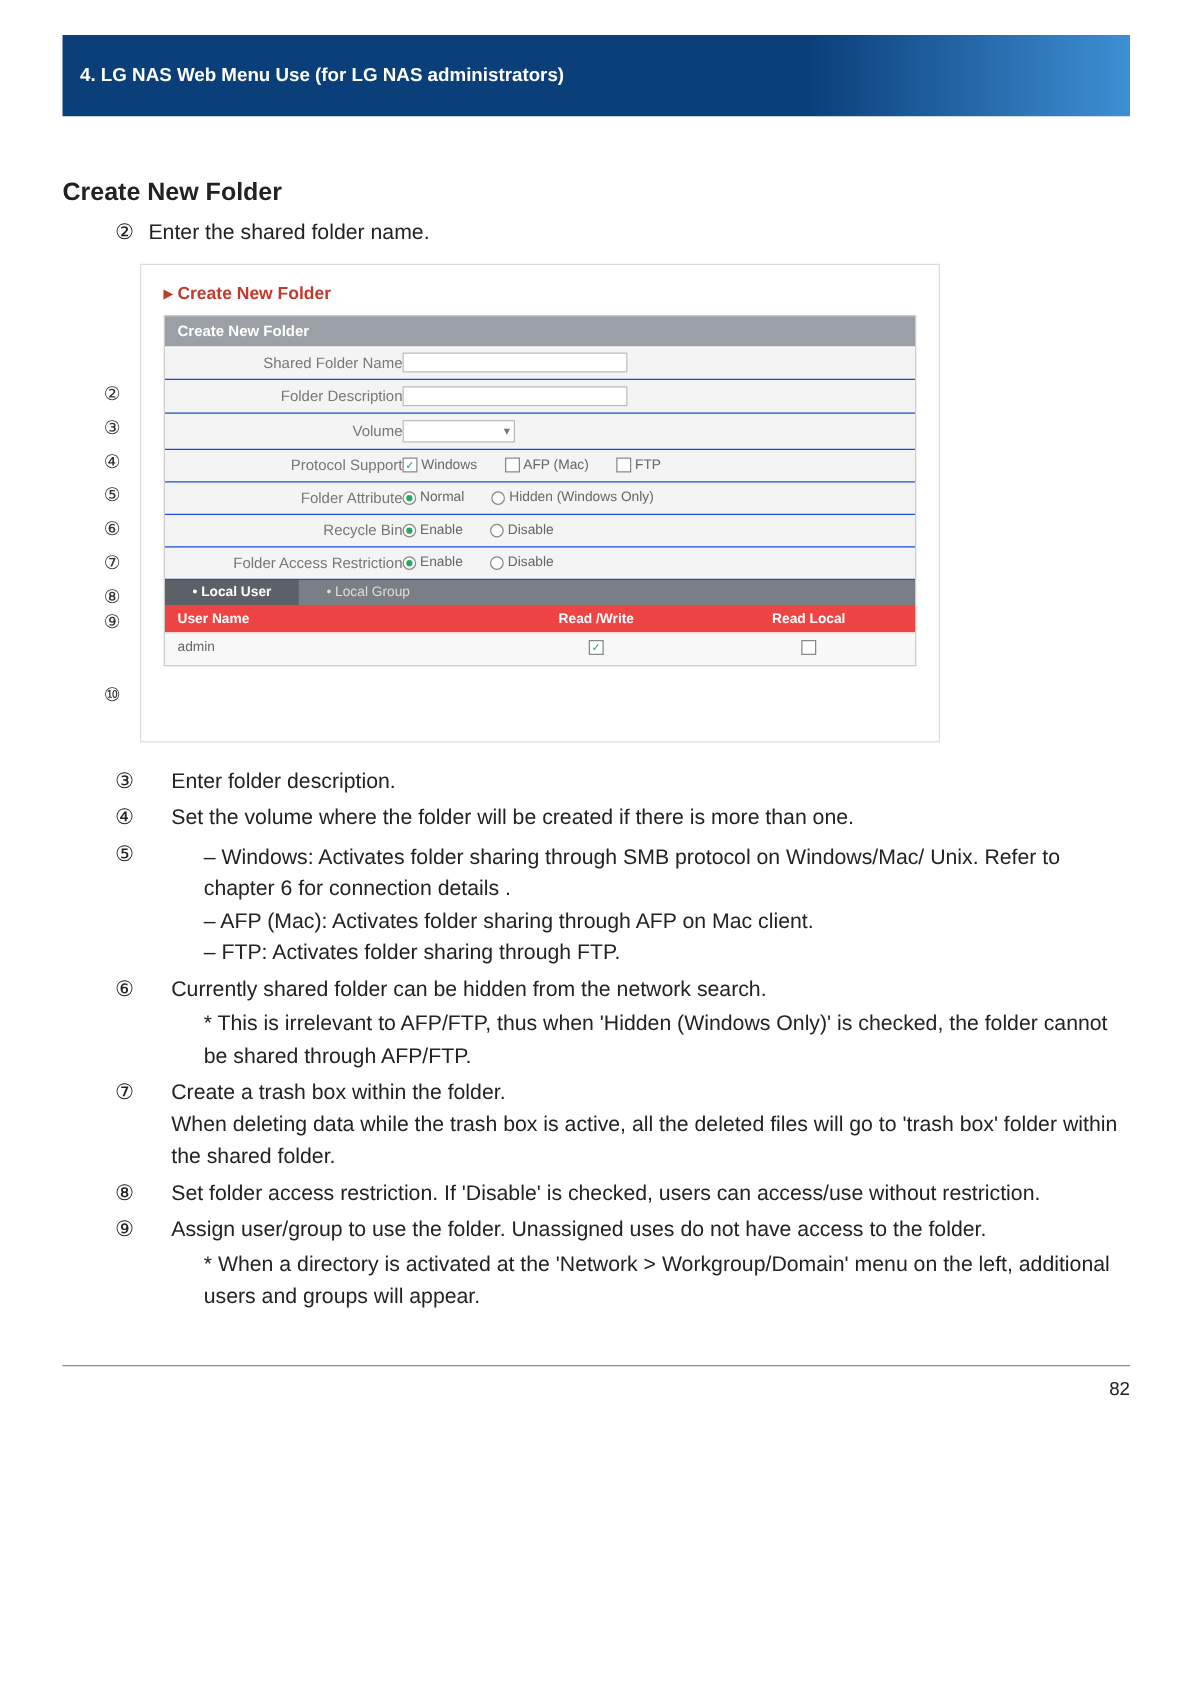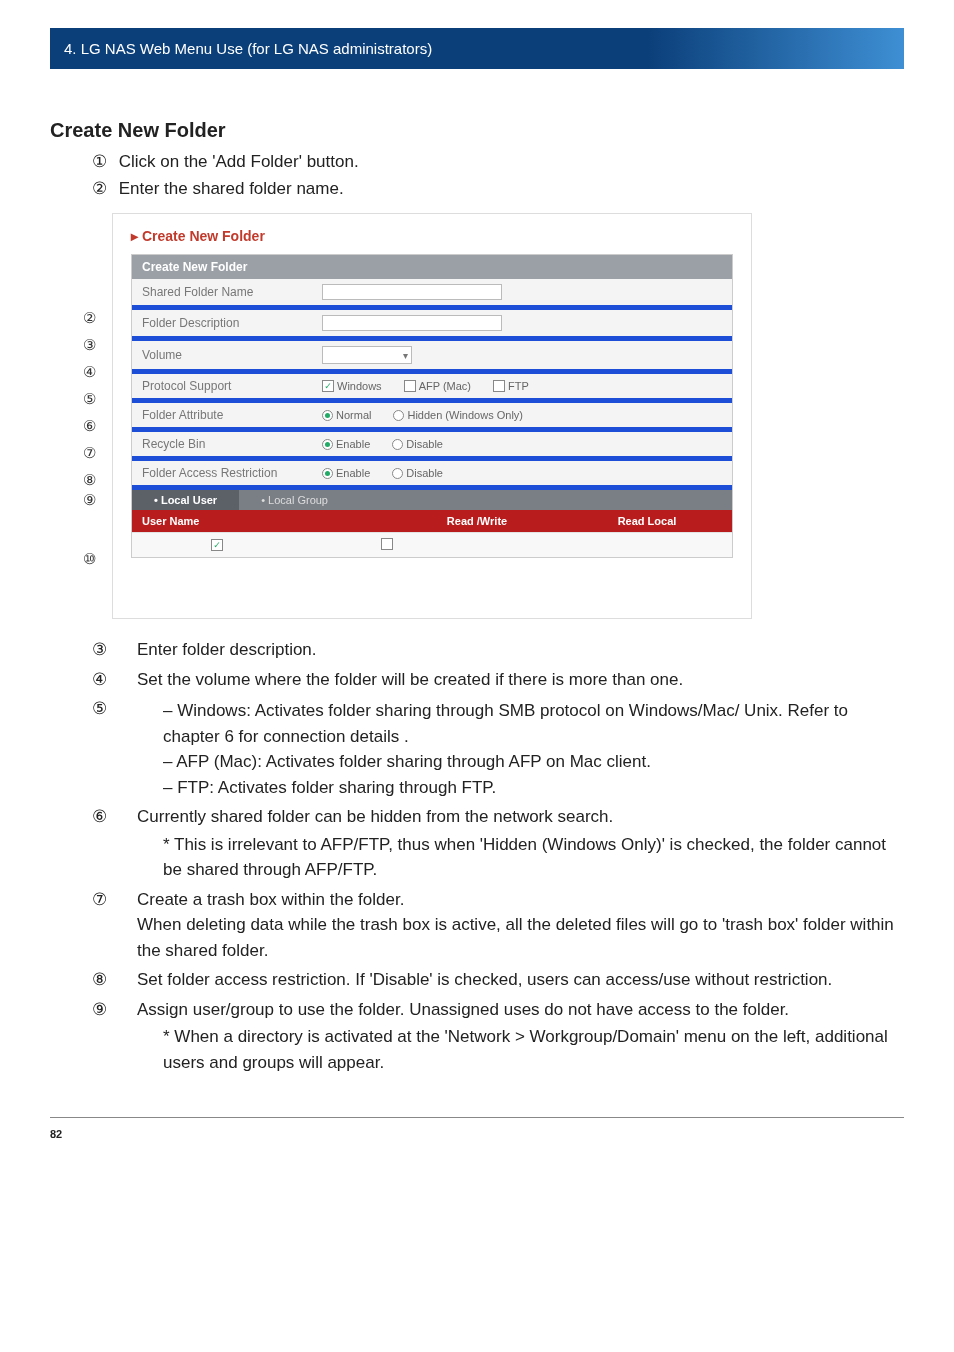--- a/index.html
+++ b/index.html
@@ -8,22 +8,22 @@
     background: #fff;
     width: 954px;
     margin: 0 auto;
     padding: 28px 50px 40px 50px;
     color: #222;
   }
   .banner {
     background: linear-gradient(to right, #0b3f7a 0%, #0b3f7a 70%, #3e8fd4 100%);
     color: #fff;
     font-size: 15px;
-    font-weight: normal;
-    padding: 12px 14px;
+    font-weight: bold;
+    padding: 24px 14px;
     margin-bottom: 50px;
   }
   h2.section-title {
     font-size: 20px;
     font-weight: bold;
     margin-bottom: 8px;
   }
   ol.steps {
     list-style: none;
     padding-left: 42px;
@@ -68,23 +68,24 @@
   .panel-head {
     background: #9aa0a6;
     color: #fff;
     padding: 5px 10px;
     font-size: 12px;
     font-weight: bold;
   }
   .row {
     display: flex;
     align-items: center;
-    border-bottom: 5px solid #1d4ed8;
+    border-bottom: 1px solid #1d4ed8;
     padding: 5px 10px;
     min-height: 26px;
+    text-align: right;
   }
   .row .lab { width: 180px; }
   .row .ctl { flex: 1; display: flex; gap: 22px; align-items: center; }
   .fake-input {
     background: #fff;
     border: 1px solid #bbb;
     height: 16px;
     width: 180px;
   }
   .fake-select {
@@ -138,21 +139,21 @@
   .tabs .tab {
     padding: 4px 22px;
     color: #ddd;
   }
   .tabs .tab.active {
     background: #5c6168;
     color: #fff;
     font-weight: bold;
   }
   .tbl-head {
-    background: #b91c1c;
+    background: #ef4444;
     color: #fff;
     display: flex;
     font-size: 11px;
     font-weight: bold;
   }
   .tbl-head div, .tbl-row div {
     padding: 5px 10px;
   }
   .col-a { flex: 1; }
   .col-b { width: 170px; text-align: center; }
@@ -196,37 +197,33 @@
   }
   .note {
     padding-left: 26px;
     display: block;
     margin-top: 2px;
   }
   .footer-rule {
     border-top: 1px solid #888;
     margin-top: 42px;
     padding-top: 10px;
-    text-align: left;
-    font-size: 11px;
-    font-weight: bold;
+    text-align: right;
+    font-size: 15px;
+    font-weight: normal;
   }
 </style>
 </head>
 <body>
 
 <div class="banner">4. LG NAS Web Menu Use (for LG NAS administrators)</div>
 
 <h2 class="section-title">Create New Folder</h2>
 
 <ol class="steps">
-  <li>
-    <span class="cnum">①</span>
-    <span>Click on the 'Add Folder' button.</span>
-  </li>
   <li>
     <span class="cnum">②</span>
     <span>Enter the shared folder name.</span>
   </li>
 </ol>
 
 <div class="screenshot-wrap">
   <div class="numcol">
     <div>②</div>
     <div>③</div>
@@ -329,20 +326,21 @@
     <div class="tabs">
       <div class="tab active">• Local User</div>
       <div class="tab">• Local Group</div>
     </div>
     <div class="tbl-head">
       <div class="col-a">User Name</div>
       <div class="col-b">Read /Write</div>
       <div class="col-c">Read Local</div>
     </div>
     <div class="tbl-row">
+      <div class="col-a">admin</div>
       <div class="col-b"><span class="chk">
             <span class="box">✓</span>
           </span></div>
       <div class="col-c"><span class="chk">
             <span class="box"></span>
           </span></div>
     </div>
   </div>
 </div>
 

